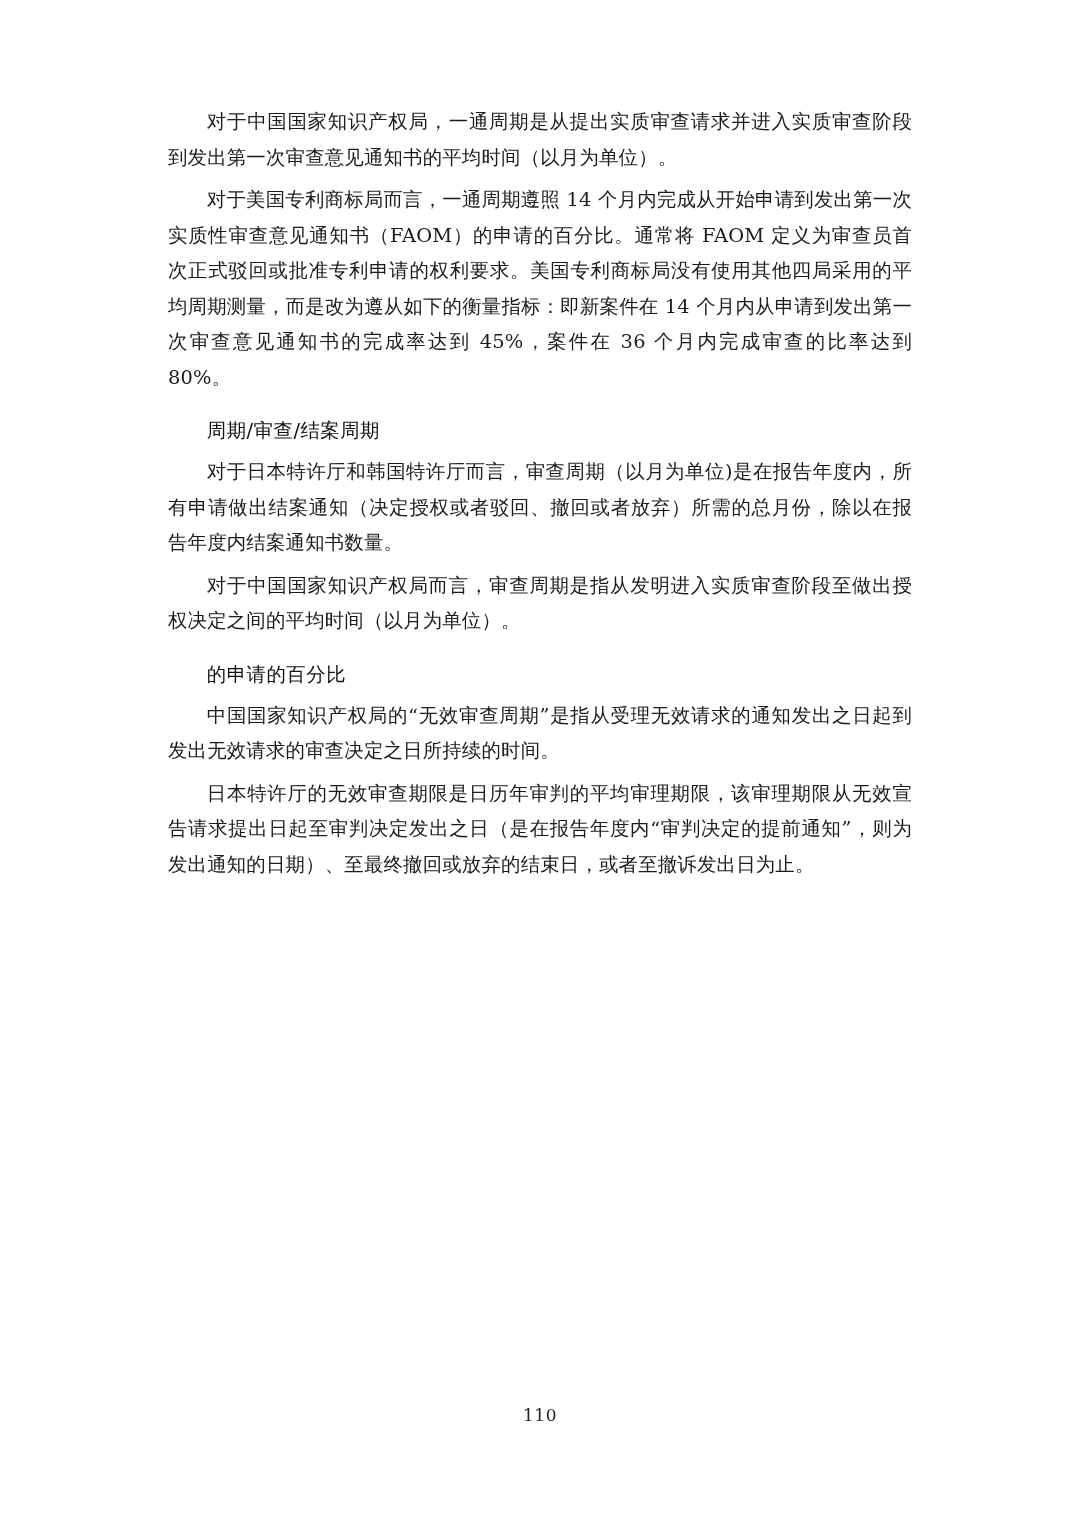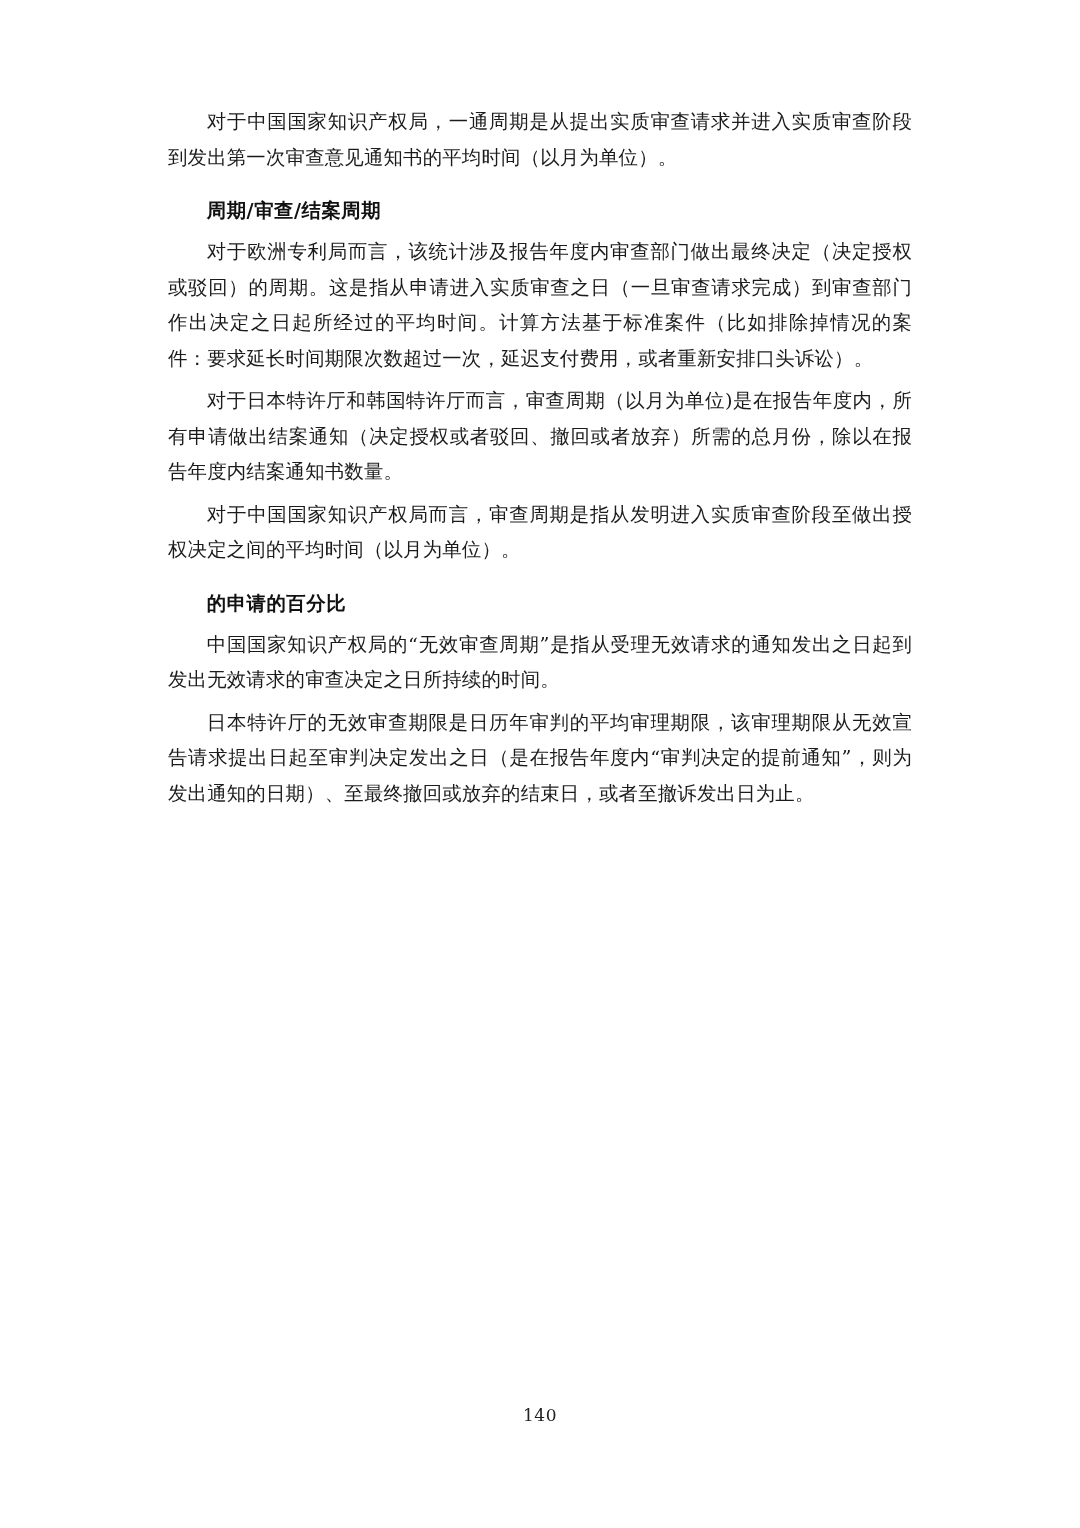--- a/index.html
+++ b/index.html
@@ -37,21 +37,21 @@
     text-align: justify;
     text-justify: inter-ideograph;
     text-indent: 2em;
     letter-spacing: 0.2px;
     color: #1b1b1b;
   }
   h2.heading {
     margin: 19px 0 6px 0;
     font-size: 19.4px;
     line-height: 34px;
-    font-weight: bold;
+    font-weight: normal;
     text-indent: 2em;
     letter-spacing: 0.5px;
     color: #111111;
     font-family: "DejaVu Sans", "Liberation Sans", sans-serif;
   }
   .page-number {
     position: absolute;
     left: 0;
     top: 1405px;
     width: 1080px;
@@ -63,33 +63,33 @@
   }
 </style>
 </head>
 <body>
 
 <div class="page">
   <div class="content">
 
     <p class="para">对于中国国家知识产权局，一通周期是从提出实质审查请求并进入实质审查阶段到发出第一次审查意见通知书的平均时间（以月为单位）。</p>
 
+    <p class="para">对于美国专利商标局而言，一通周期遵照 14 个月内完成从开始申请到发出第一次实质性审查意见通知书（FAOM）的申请的百分比。通常将 FAOM 定义为审查员首次正式驳回或批准专利申请的权利要求。美国专利商标局没有使用其他四局采用的平均周期测量，而是改为遵从如下的衡量指标：即新案件在 14 个月内从申请到发出第一次审查意见通知书的完成率达到 45%，案件在 36 个月内完成审查的比率达到 80%。</p>
 
     <h2 class="heading">周期/审查/结案周期</h2>
 
-    <p class="para">对于欧洲专利局而言，该统计涉及报告年度内审查部门做出最终决定（决定授权或驳回）的周期。这是指从申请进入实质审查之日（一旦审查请求完成）到审查部门作出决定之日起所经过的平均时间。计算方法基于标准案件（比如排除掉情况的案件：要求延长时间期限次数超过一次，延迟支付费用，或者重新安排口头诉讼）。</p>
 
     <p class="para">对于日本特许厅和韩国特许厅而言，审查周期（以月为单位)是在报告年度内，所有申请做出结案通知（决定授权或者驳回、撤回或者放弃）所需的总月份，除以在报告年度内结案通知书数量。</p>
 
 
     <p class="para">对于中国国家知识产权局而言，审查周期是指从发明进入实质审查阶段至做出授权决定之间的平均时间（以月为单位）。</p>
 
 
     <h2 class="heading">的申请的百分比</h2>
 
     <p class="para">中国国家知识产权局的“无效审查周期”是指从受理无效请求的通知发出之日起到发出无效请求的审查决定之日所持续的时间。</p>
 
     <p class="para">日本特许厅的无效审查期限是日历年审判的平均审理期限，该审理期限从无效宣告请求提出日起至审判决定发出之日（是在报告年度内“审判决定的提前通知”，则为发出通知的日期）、至最终撤回或放弃的结束日，或者至撤诉发出日为止。</p>
 
   </div>
 
-  <div class="page-number">140</div>
+  <div class="page-number">110</div>
 </div>
 
 </body></html>

